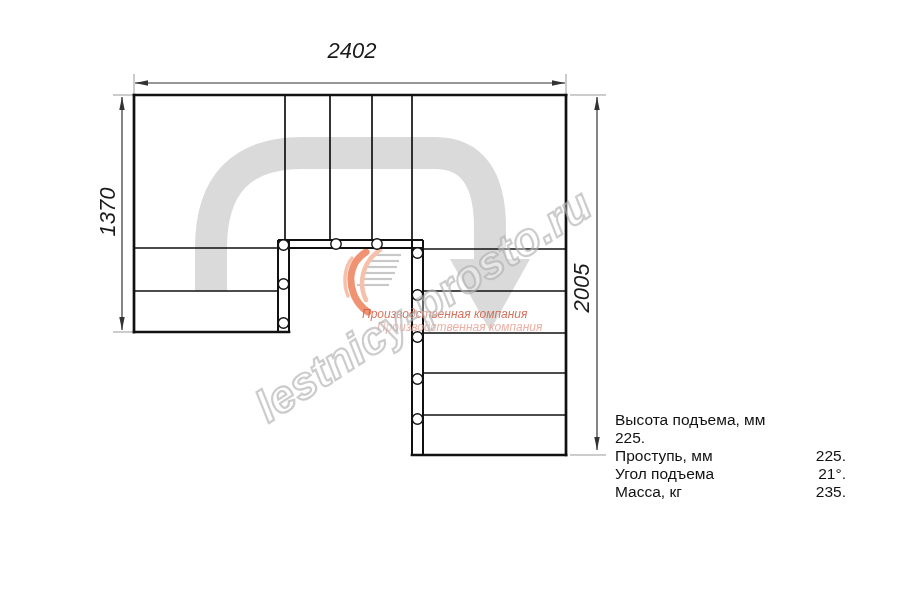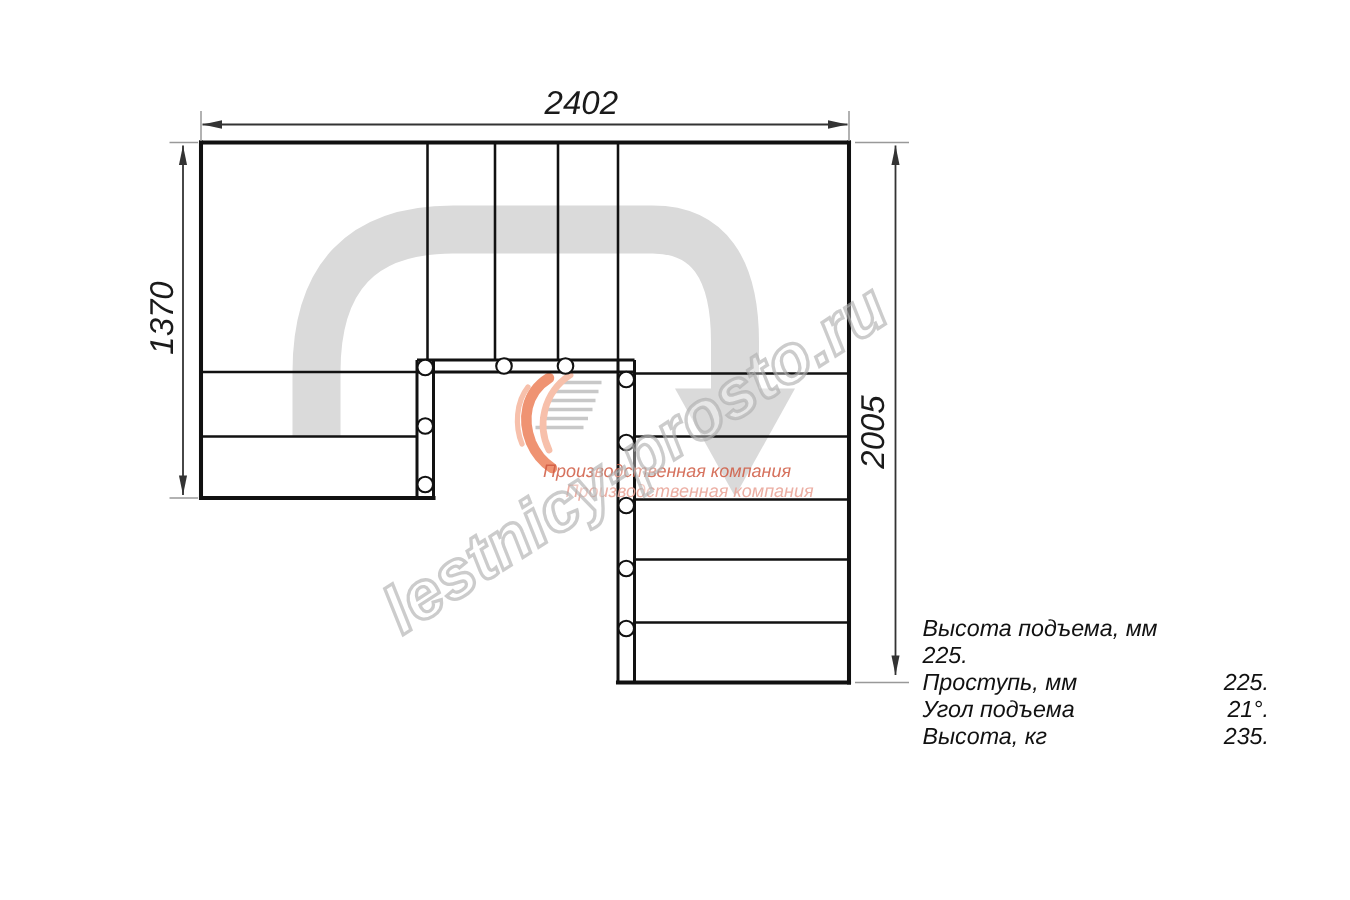--- a/index.html
+++ b/index.html
@@ -1,32 +1,32 @@
 <!DOCTYPE html>
 <html><head>
 <meta charset="utf-8">
 <style>
   html,body{margin:0;padding:0;background:#fff;width:900px;height:600px;overflow:hidden;}
   .canvas{position:relative;width:900px;height:600px;background:#ffffff;
           font-family:"Liberation Sans",sans-serif;}
   .plan-svg{position:absolute;left:0;top:0;}
   .dim-text{position:absolute;color:#1a1a1a;font-style:italic;font-size:22px;
             text-align:center;white-space:nowrap;}
-  .dim-top{left:292px;top:56px;width:120px;text-align:right;}
+  .dim-top{left:292px;top:38px;width:120px;}
   .dim-left{left:48px;top:199px;width:120px;transform:rotate(-90deg);}
   .dim-right{left:522px;top:275px;width:120px;transform:rotate(-90deg);}
   .watermark{position:absolute;left:260px;top:385px;transform:rotate(-32.8deg);
              transform-origin:0 50%;font-style:italic;font-weight:700;font-size:45px;
              letter-spacing:0.5px;white-space:nowrap;color:rgba(255,255,255,0.35);
              -webkit-text-stroke:2.2px rgba(173,173,173,0.62);pointer-events:none;}
   .company-line1{position:absolute;left:362px;top:307px;width:190px;font-style:italic;
                  font-size:12px;color:#cf5a42;opacity:0.85;white-space:nowrap;}
   .company-line2{position:absolute;left:377px;top:320px;width:190px;font-style:italic;
                  font-size:12px;color:#eaa79b;opacity:0.9;white-space:nowrap;}
-  .specs{position:absolute;left:615px;top:411px;width:231px;font-style:italic;
+  .specs{position:absolute;left:615px;top:411px;width:231px;
          font-size:15.5px;color:#111;}
   .spec-row{display:flex;justify-content:space-between;line-height:17.9px;}
   .spec-value{text-align:right;}
 </style>
 </head>
 <body>
 
 <div class="canvas">
 
   <svg class="plan-svg" width="900" height="600" viewBox="0 0 900 600">
@@ -138,18 +138,18 @@
     </div>
     <div class="spec-row">
       <span class="spec-label">Проступь, мм</span>
       <span class="spec-value">225.</span>
     </div>
     <div class="spec-row">
       <span class="spec-label">Угол подъема</span>
       <span class="spec-value">21°.</span>
     </div>
     <div class="spec-row">
-      <span class="spec-label">Высота, кг</span>
+      <span class="spec-label">Масса, кг</span>
       <span class="spec-value">235.</span>
     </div>
   </div>
 
 </div>
 
 </body></html>

